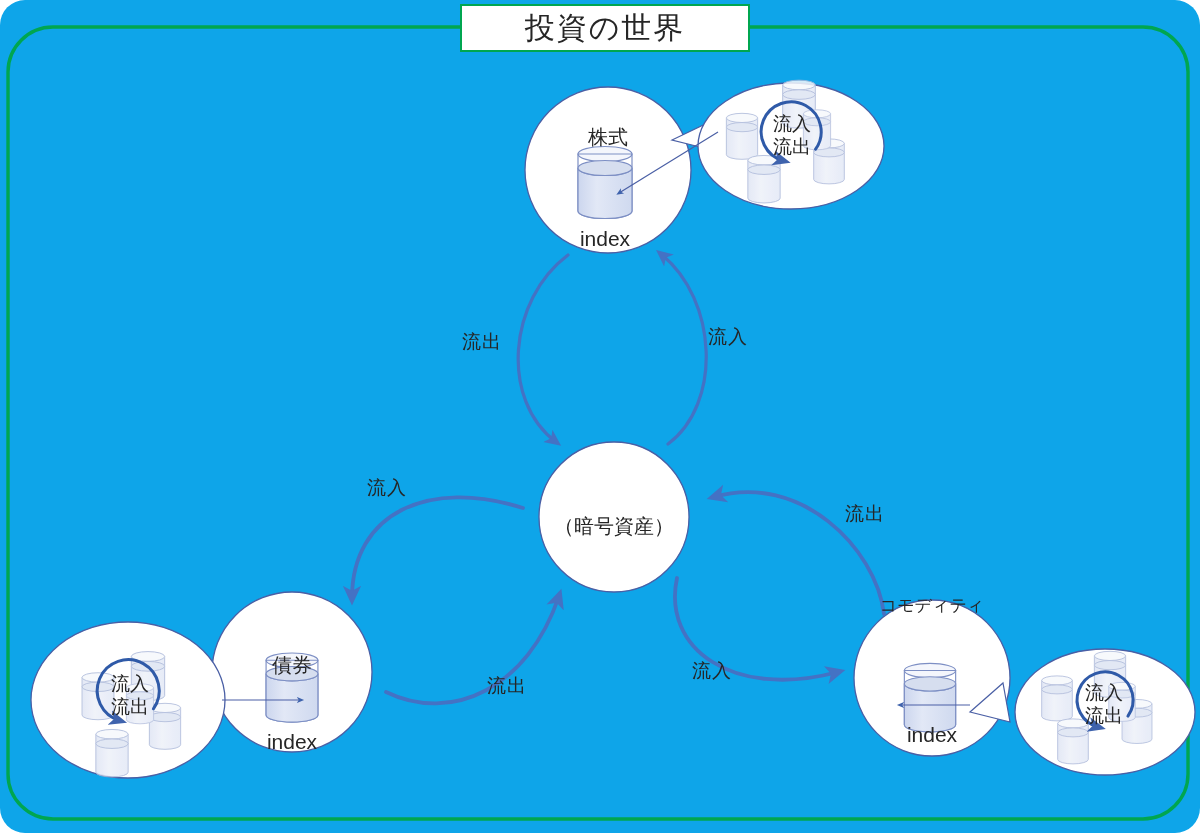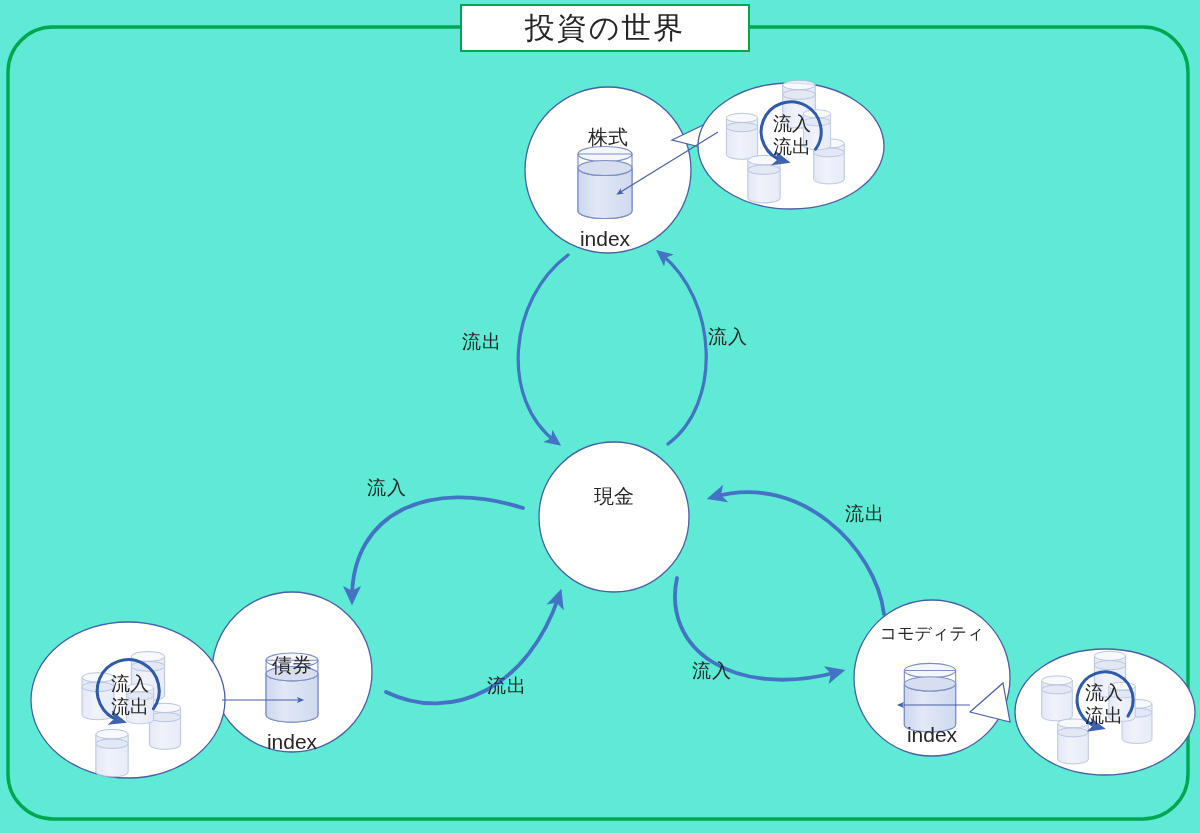--- a/index.html
+++ b/index.html
@@ -7,22 +7,23 @@
     padding: 0;
     background: #ffffff;
   }
   body {
     font-family: "Liberation Sans", "DejaVu Sans", sans-serif;
   }
   #canvas {
     position: relative;
     width: 1200px;
     height: 833px;
-    background: #5eead4;
+    background: #0ea5e9;
     overflow: hidden;
+    border-radius: 25px;
   }
   svg.layer {
     position: absolute;
     left: 0;
     top: 0;
     width: 1200px;
     height: 833px;
   }
   .frame-rect {
     fill: none;
@@ -228,26 +229,26 @@
     <path d="M677,578 C662,648 732,700 838,672" fill="none" stroke="#4472c4" stroke-width="3.8" stroke-linecap="round" marker-end="url(#arrowhead)"></path>
   </svg>
 
   <div class="title-box" style="left:460px; top:4px; width:290px; height:48px; border:2px solid #00a650;">
     <span class="title-text">投資の世界</span>
   </div>
 
   <div class="node-label node-title" style="left:558px; top:126px; width:100px;">株式</div>
   <div class="index-label" style="left:555px; top:207px; width:100px;">index</div>
 
-  <div class="node-label center-title" style="left:514px; top:483px; width:200px;">現金</div>
+  <div class="node-label center-title" style="left:514px; top:513px; width:200px;">（暗号資産）</div>
 
   <div class="node-label node-title" style="left:242px; top:622px; width:100px;margin-top:32px;">債券</div>
   <div class="index-label" style="left:242px; top:710px; width:100px;">index</div>
 
-  <div class="node-label node-title small" style="left:862px; top:624px; width:140px;">コモディティ</div>
+  <div class="node-label node-title small" style="left:862px; top:596px; width:140px;">コモディティ</div>
   <div class="index-label" style="left:882px; top:703px; width:100px;">index</div>
 
   <div class="callout-label" style="left:746px; top:113px; width:92px;">流入</div>
   <div class="callout-label" style="left:746px; top:136px; width:92px;">流出</div>
 
   <div class="callout-label" style="left:84px; top:673px; width:92px;">流入</div>
   <div class="callout-label" style="left:84px; top:696px; width:92px;">流出</div>
 
   <div class="callout-label" style="left:1058px; top:682px; width:92px;">流入</div>
   <div class="callout-label" style="left:1058px; top:705px; width:92px;">流出</div>

